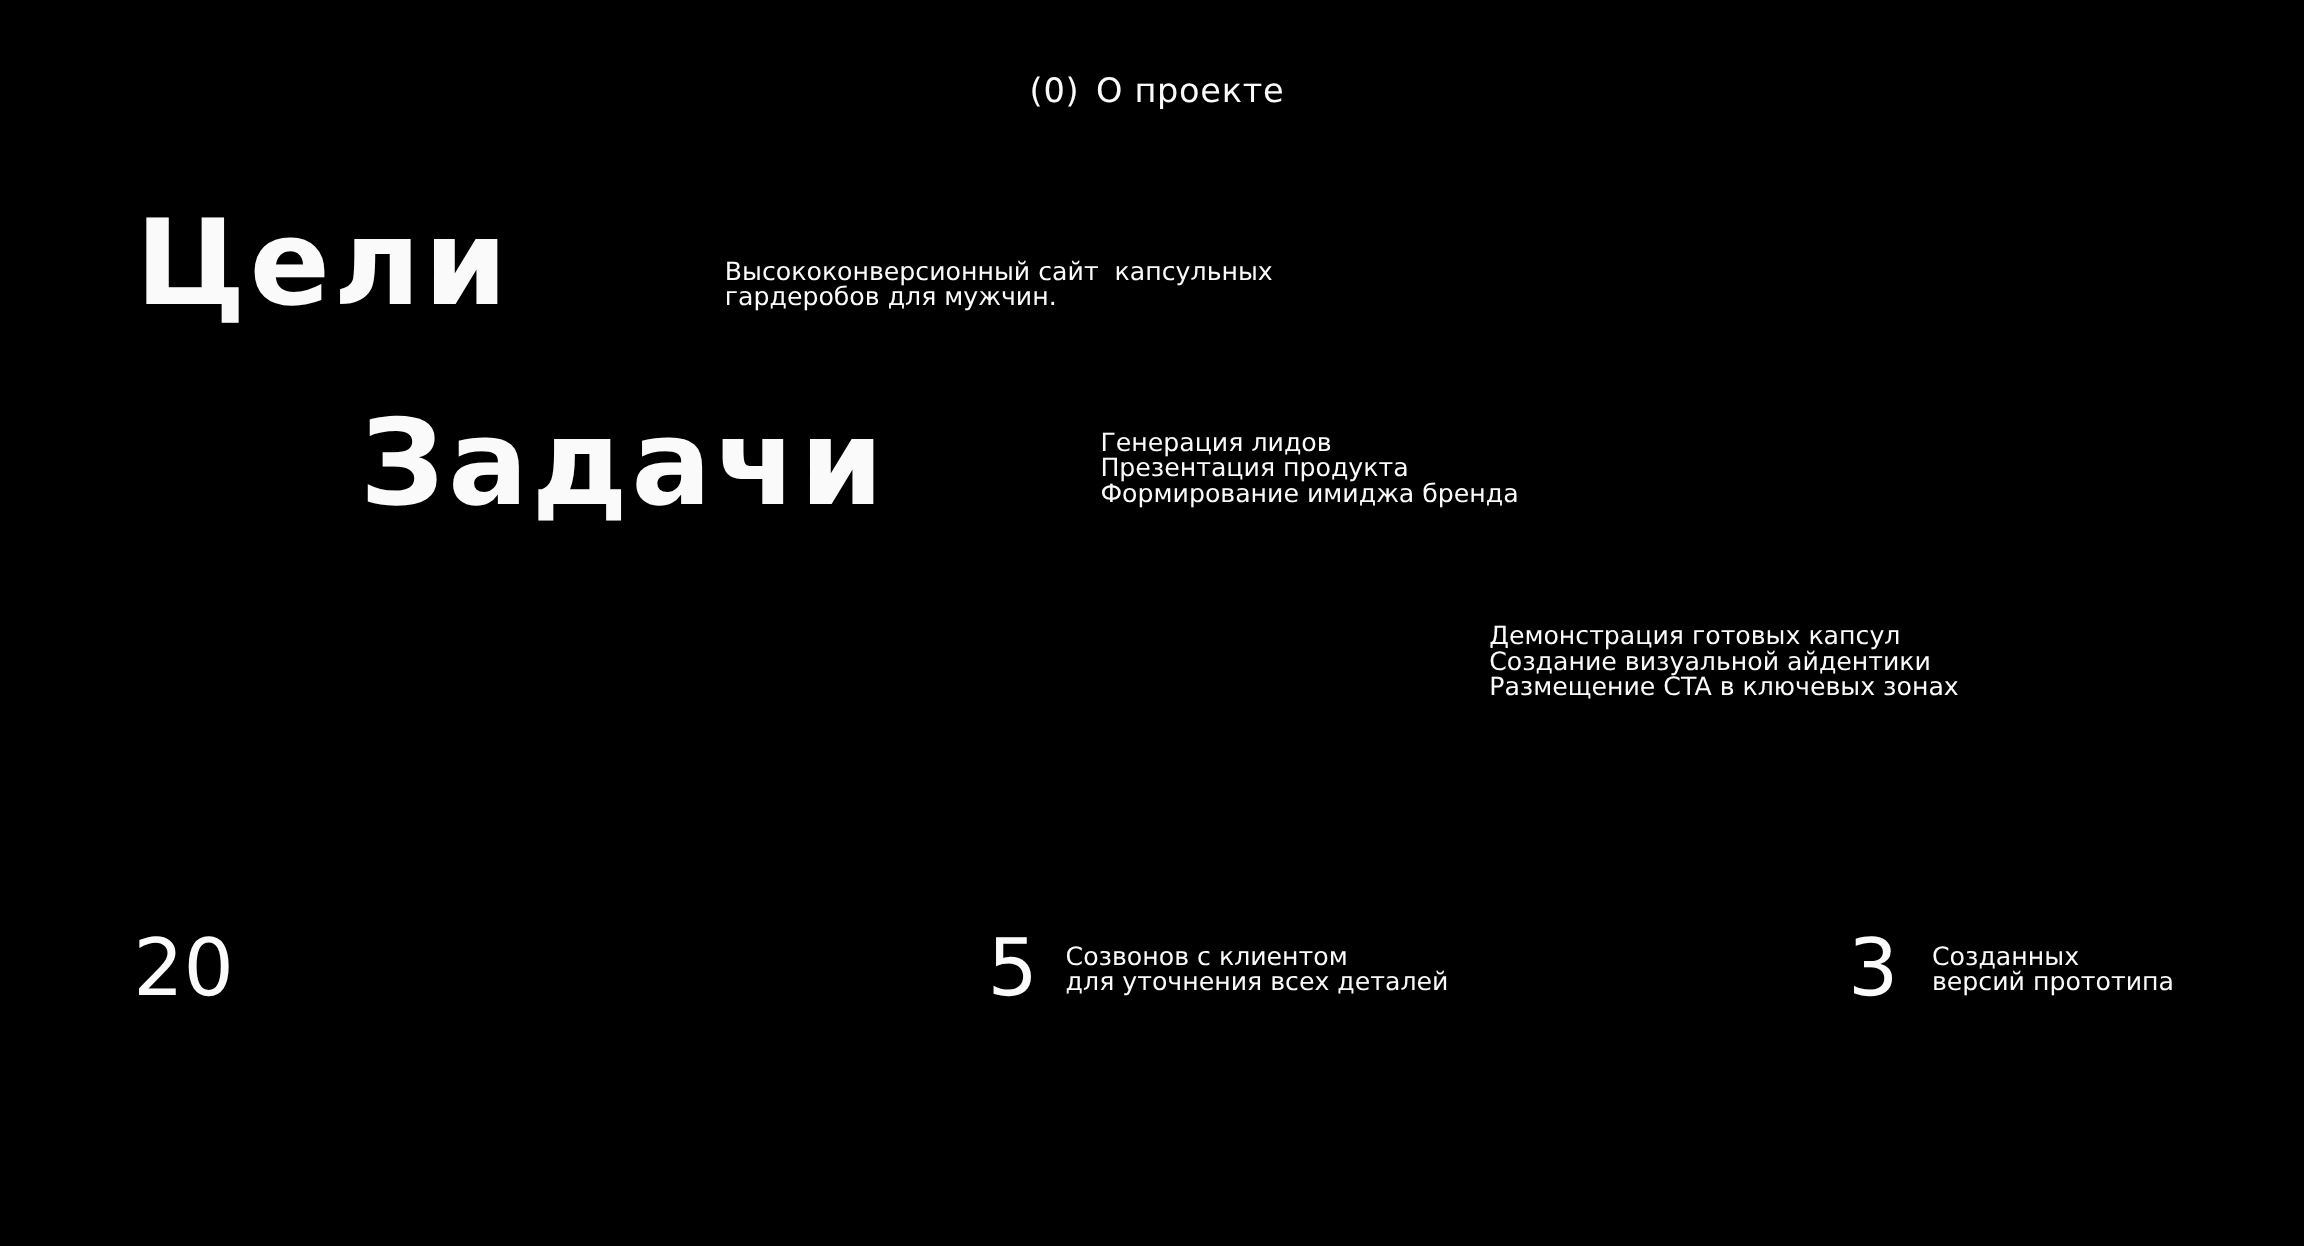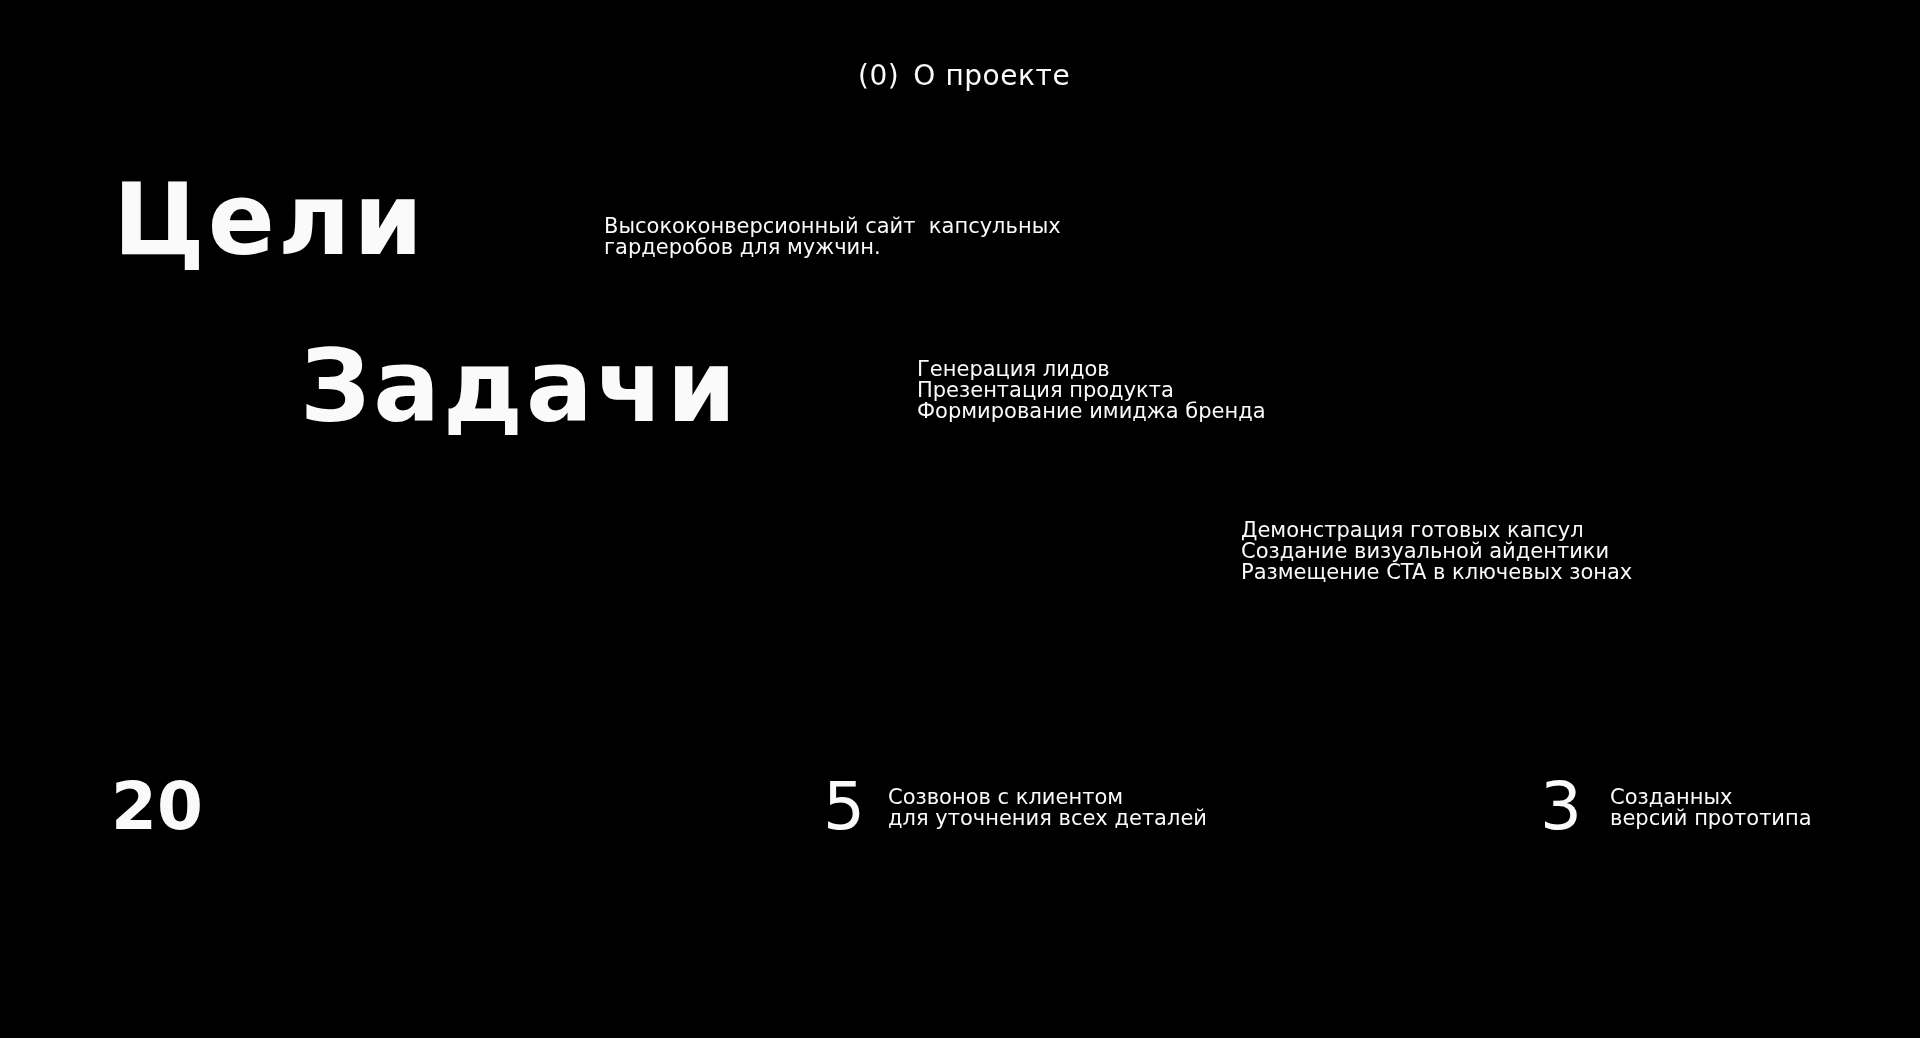--- a/index.html
+++ b/index.html
@@ -59,21 +59,21 @@
 
   
   .stat-num {
     position: absolute;
     font-size: 66px;
     line-height: 1;
     font-weight: 400;
     top: 774px;
     white-space: pre;
   }
-  .stat-num-1 { left: 111px; font-weight: bold; }
+  .stat-num-1 { left: 111px; }
   .stat-num-2 { left: 823px; }
   .stat-num-3 { left: 1540px; }
 
   .stat-label {
     position: absolute;
     font-size: 21px;
     line-height: 21px;
     font-weight: 400;
     top: 787px;
   }

